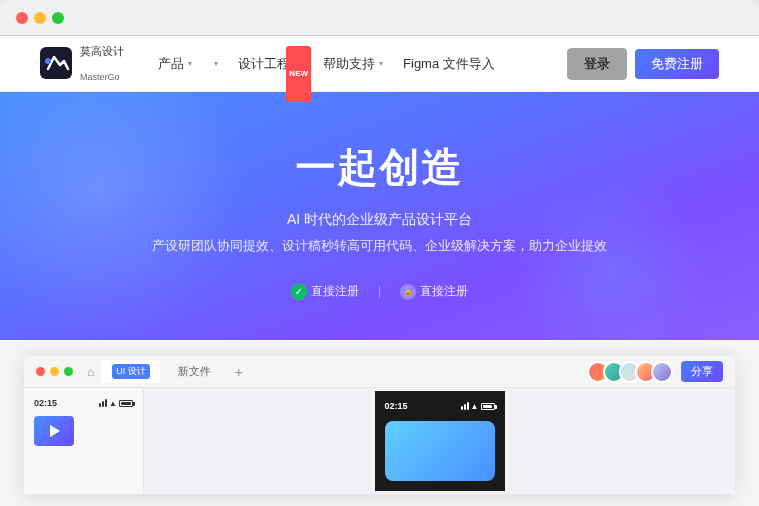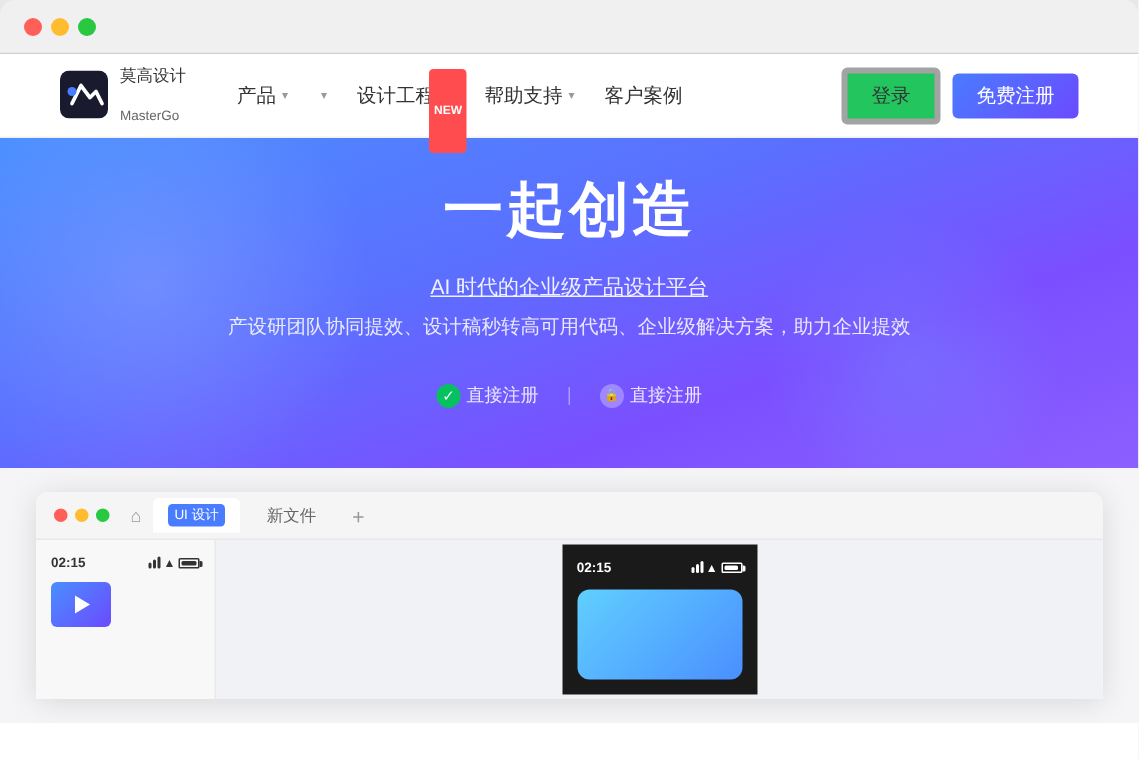--- a/index.html
+++ b/index.html
@@ -117,41 +117,42 @@
       margin-left: 2px;
     }
     .nav-actions {
       display: flex;
       align-items: center;
       gap: 8px;
       flex-shrink: 0;
     }
     .btn-login {
       padding: 6px 16px;
-      border: 4px solid #a3a3a3;
+      border: 1px solid #a3a3a3;
       border-radius: 4px;
       font-size: 13px;
       color: #333;
       cursor: pointer;
-      background: #22c55e;
+      background: #a3a3a3;
+      font-weight: bold;
     }
     .btn-register {
       padding: 6px 16px;
       border: none;
       border-radius: 4px;
       font-size: 13px;
       color: white;
       cursor: pointer;
       background: linear-gradient(135deg, #4A7CFF, #6B4AFF);
     }
 
     
     .hero {
       background: linear-gradient(160deg, #4A8FFF 0%, #5B6FFF 40%, #7B4FFF 70%, #8B5FFF 100%);
-      padding: 20px 24px 40px;
+      padding: 48px 24px 40px;
       text-align: center;
       position: relative;
       overflow: hidden;
     }
     .hero::before {
       content: '';
       position: absolute;
       top: -50px;
       left: -50px;
       width: 300px;
@@ -177,21 +178,20 @@
       letter-spacing: 2px;
       position: relative;
       z-index: 1;
     }
     .hero-subtitle {
       font-size: 14px;
       color: rgba(255,255,255,0.9);
       margin-bottom: 8px;
       position: relative;
       z-index: 1;
-      text-decoration: underline;
     }
     .hero-desc {
       font-size: 13px;
       color: rgba(255,255,255,0.85);
       margin-bottom: 28px;
       position: relative;
       z-index: 1;
     }
     .hero-cta {
       display: inline-flex;
@@ -506,21 +506,21 @@
       </div>
       <div class="nav-item" style="position:relative">
         <span>设计工程化</span>
         <span class="badge-new">NEW</span>
       </div>
       <div class="nav-item">
         <span>帮助支持</span>
         <span class="nav-chevron">▾</span>
       </div>
       <div class="nav-item">
-        <span>客户案例</span>
+        <span>Figma 文件导入</span>
       </div>
     </div>
 
     <div class="nav-actions">
       <button class="btn-login">登录</button>
       <button class="btn-register">免费注册</button>
     </div>
   </nav>
 
   <div class="hero">
@@ -550,20 +550,30 @@
           <div class="app-dot dot-green"></div>
         </div>
         <span class="app-home-icon">⌂</span>
         <div class="app-tab-active">
           <span class="app-tab-badge">UI 设计</span>
         </div>
         <div class="app-tab-inactive">
           <span>新文件</span>
         </div>
         <span class="app-tab-add">+</span>
+        <div class="app-tab-actions">
+          <div class="avatar-group">
+            <div class="avatar-small av1"></div>
+            <div class="avatar-small av2"></div>
+            <div class="avatar-small av3"></div>
+            <div class="avatar-small av4"></div>
+            <div class="avatar-small av5"></div>
+          </div>
+          <button class="share-btn">分享</button>
+        </div>
       </div>
 
       <div class="app-content">
 
         <div class="phone-frame">
           <div class="phone-status">
             <span>02:15</span>
             <div class="status-icons">
               <div class="signal-bar">
                 <div class="sb sb1"></div>

